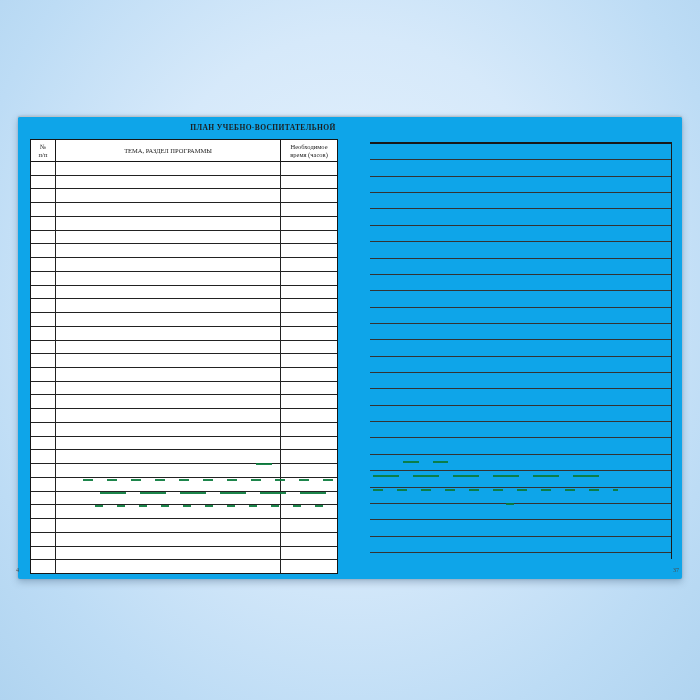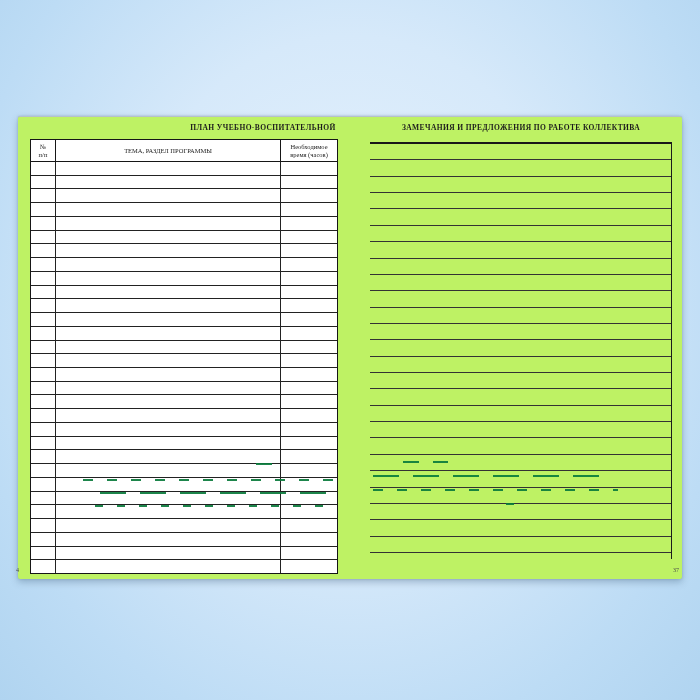--- a/index.html
+++ b/index.html
@@ -3,21 +3,21 @@
 <meta charset="utf-8">
 <style>
   html,body{margin:0;padding:0;}
   body{
     width:700px;height:700px;position:relative;overflow:hidden;
     background: radial-gradient(ellipse at 50% 42%, #e6f2fd 0%, #d6e9fa 45%, #bddcf5 78%, #b0d4f0 100%);
     font-family:"Liberation Serif","DejaVu Serif",serif;
   }
   .book{
     position:absolute;left:18px;top:116px;width:664px;height:462px;
-    background:#bef264;border-radius:2px;
+    background:#0ea5e9;border-radius:2px;
     border-top:1px solid #b7c1c9;
     box-shadow:0 3px 7px rgba(84,115,145,.45), 0 0 2px rgba(120,140,160,.5);
   }
   .page{position:absolute;top:0;height:100%;width:332px;}
   .page-left{left:0;}
   .page-right{left:332px;}
   .title{
     position:absolute;top:6px;font-weight:bold;font-size:7.5px;
     letter-spacing:.4px;color:#1c1c1c;text-align:center;white-space:nowrap;
   }
@@ -240,21 +240,20 @@
           <div></div>
           <div></div>
         </div>
         </div>
     </div>
 
     <div class="pn pn-left">4</div>
   </div>
 
   <div class="page page-right">
-    <div class="title r-title">ЗАМЕЧАНИЯ И ПРЕДЛОЖЕНИЯ ПО РАБОТЕ КОЛЛЕКТИВА</div>
 
     <div class="rlines">
       <div class="rline"></div>
     <div class="rline"></div>
         <div class="rline"></div>
         <div class="rline"></div>
         <div class="rline"></div>
         <div class="rline"></div>
         <div class="rline"></div>
         <div class="rline"></div>

